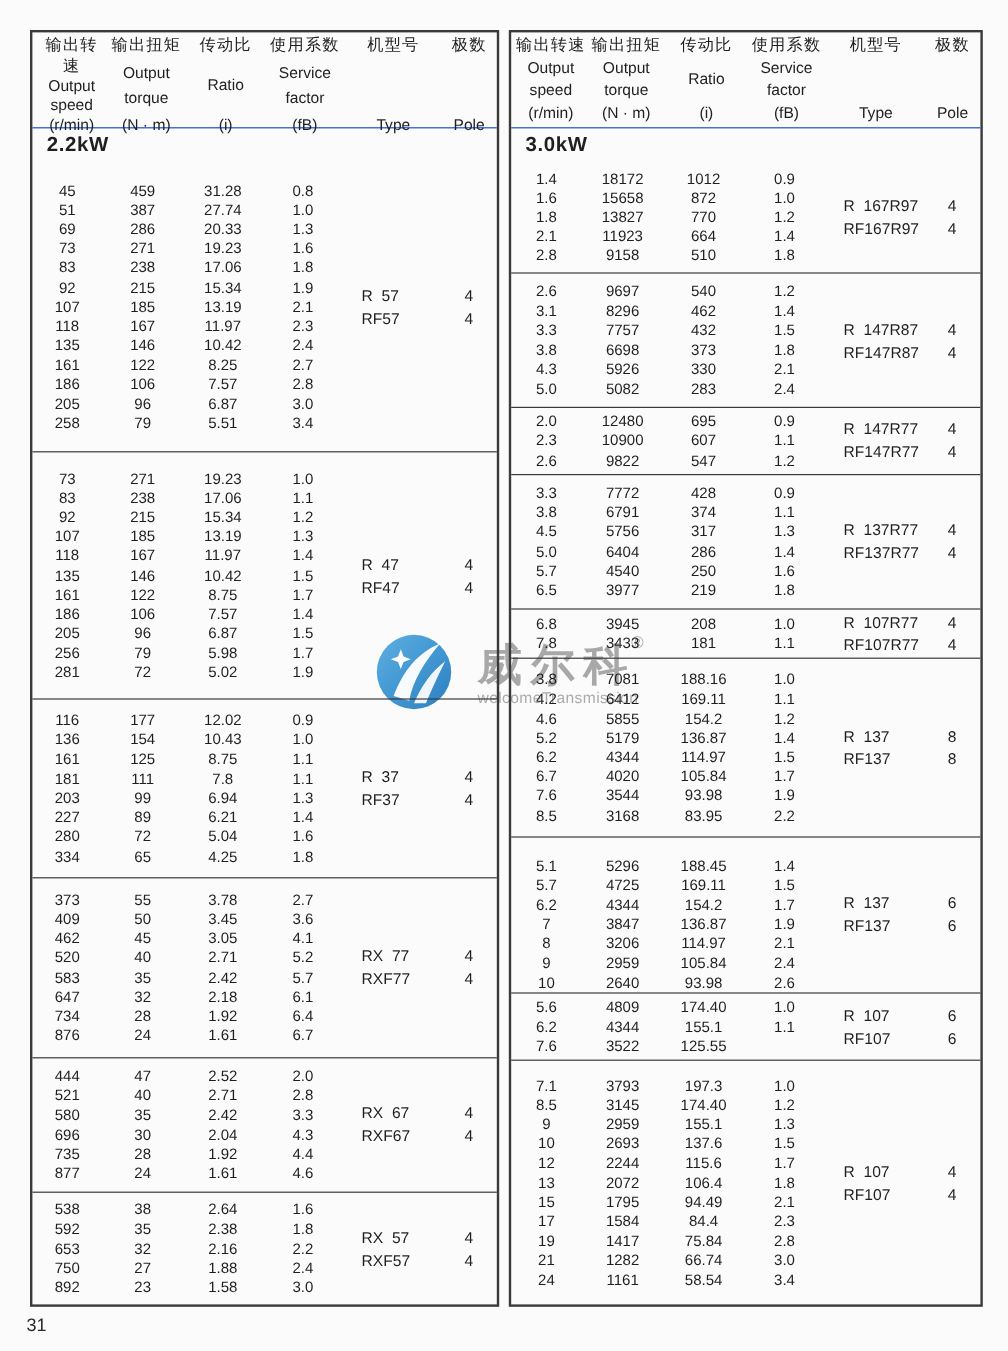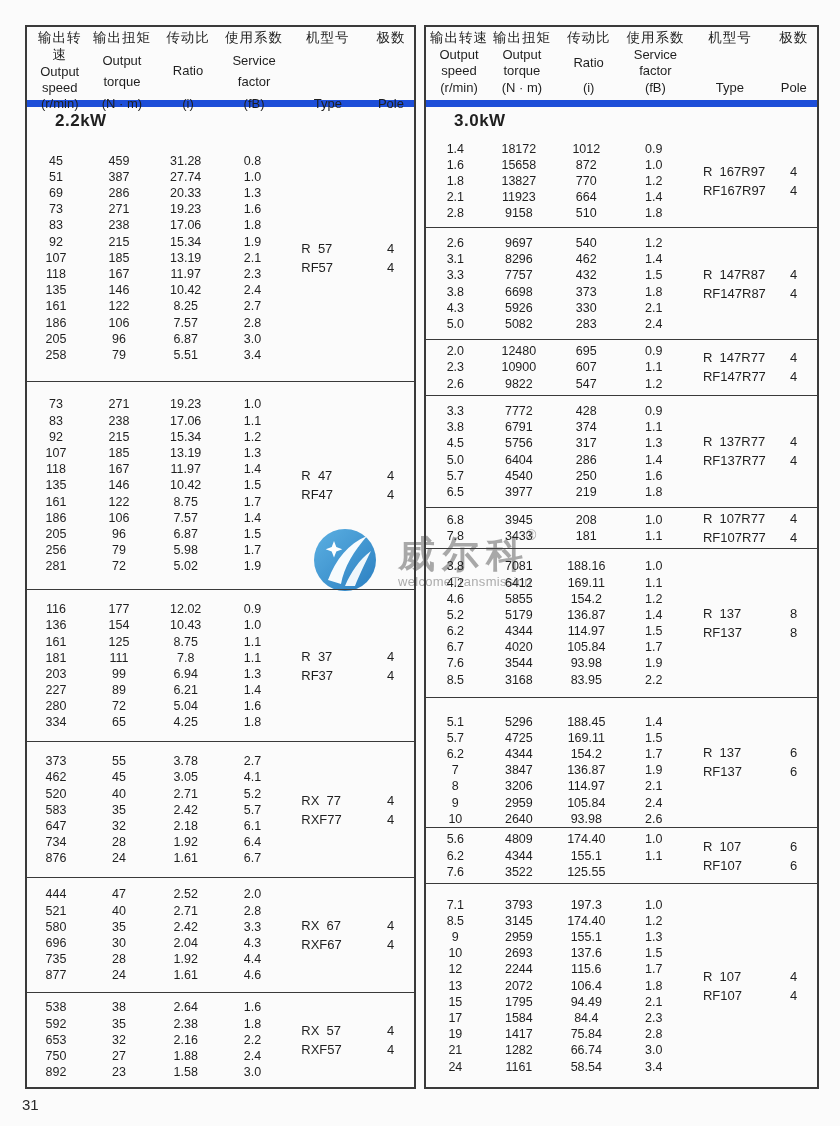--- a/index.html
+++ b/index.html
@@ -14,32 +14,32 @@
     display:flex;gap:8px;z-index:2;
   }
   .gtable{
     height:1064px;background:transparent;
     border:2px solid #3a3a3a;
     display:flex;flex-direction:column;box-sizing:border-box;
   }
   .gtable.t0{width:391px;}
   .gtable.t1{width:395px;}
   .thead{
-    height:80px;flex:0 0 80px;border-bottom:7px solid #1d4ed8;
+    height:80px;flex:0 0 80px;border-bottom:1px solid #1d4ed8;
     display:grid;grid-template-columns:15% 17.5% 17% 17.5% 21% 12%;
     padding:3px 0 4px 4px;box-sizing:border-box;
   }
   .hcell{
     display:flex;flex-direction:column;justify-content:space-between;
     text-align:center;font-size:13px;line-height:1.25;
   }
   .hcell .zh{font-size:13.5px;letter-spacing:1px;}
   .ttitle{
     flex:0 0 28px;display:flex;align-items:center;
-    font-size:17px;font-weight:bold;padding-left:28px;letter-spacing:0.5px;
+    font-size:17px;font-weight:bold;padding-left:12px;letter-spacing:0.5px;
   }
   .block{
     display:flex;align-items:stretch;min-height:0;
   }
   .block + .block{border-top:1px solid #3a3a3a;}
   .rows{
     width:67%;display:flex;flex-direction:column;justify-content:center;
   }
   .row{
     display:grid;grid-template-columns:22.4% 26.1% 25.4% 26.1%;
@@ -363,20 +363,26 @@
       </div>
       <div class="block" style="flex-grow: 8;">
         <div class="rows">
           <div class="row">
             <div class="cell">373</div>
             <div class="cell">55</div>
             <div class="cell">3.78</div>
             <div class="cell">2.7</div>
           </div>
           <div class="row">
+            <div class="cell">409</div>
+            <div class="cell">50</div>
+            <div class="cell">3.45</div>
+            <div class="cell">3.6</div>
+          </div>
+          <div class="row">
             <div class="cell">462</div>
             <div class="cell">45</div>
             <div class="cell">3.05</div>
             <div class="cell">4.1</div>
           </div>
           <div class="row">
             <div class="cell">520</div>
             <div class="cell">40</div>
             <div class="cell">2.71</div>
             <div class="cell">5.2</div>

